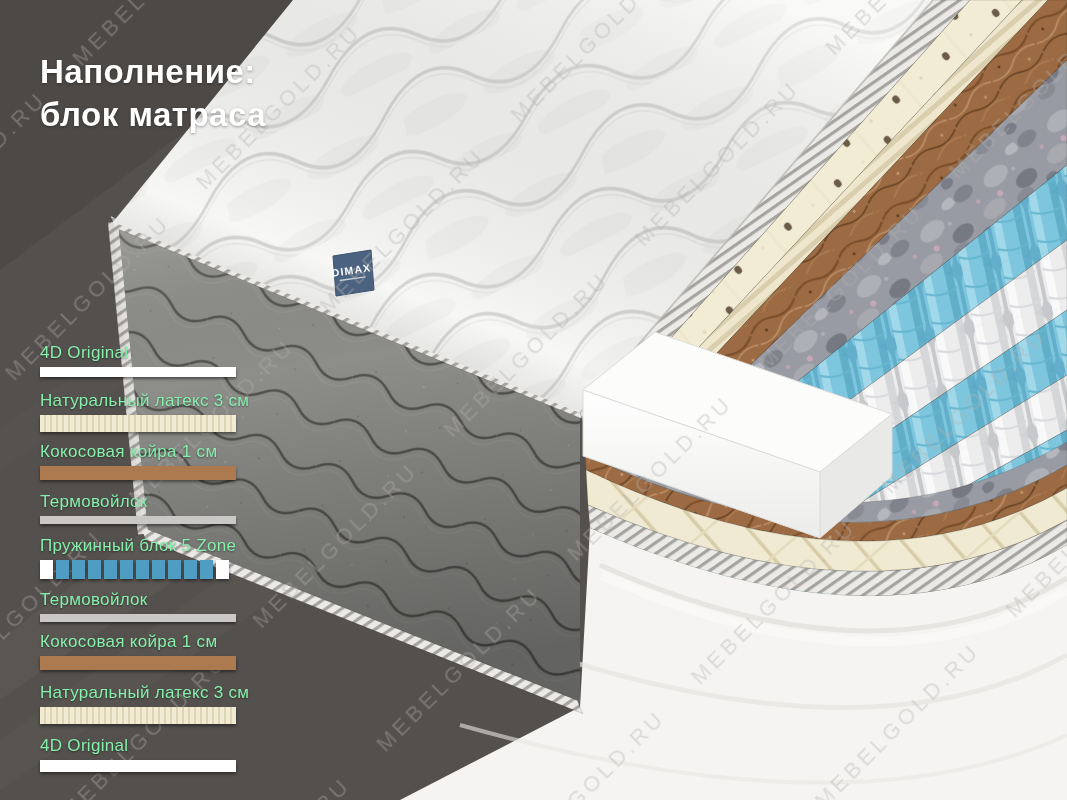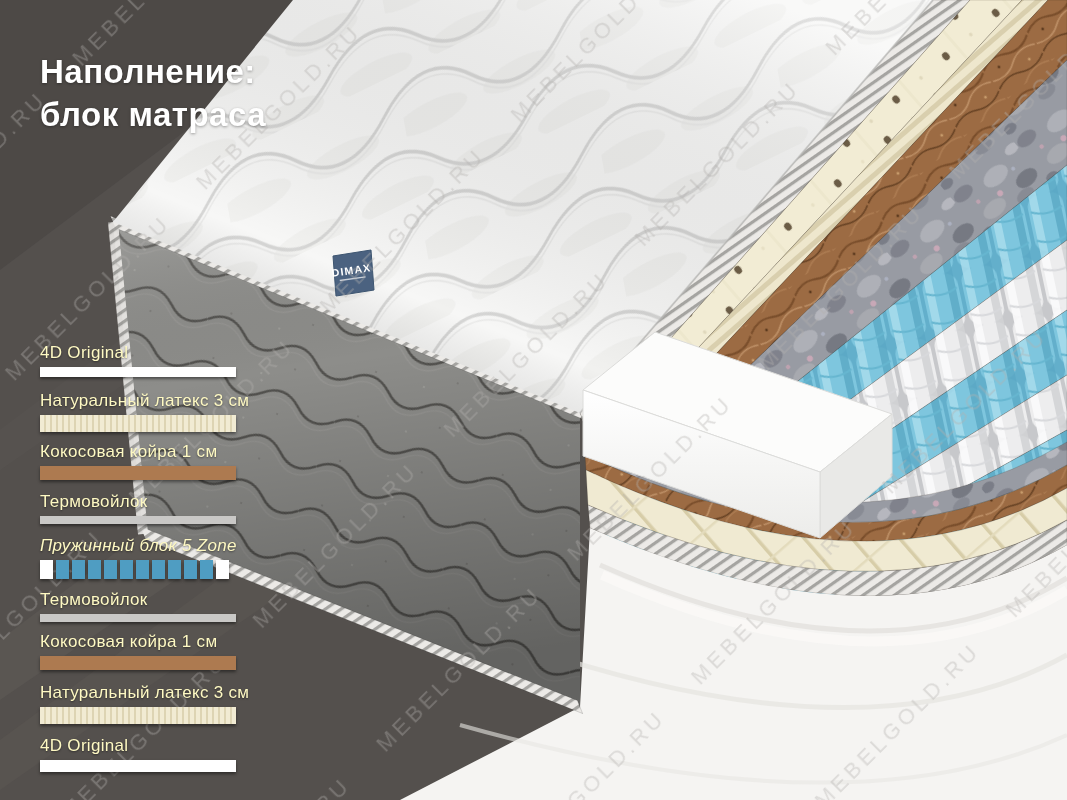--- a/index.html
+++ b/index.html
@@ -3,21 +3,21 @@
 <meta charset="utf-8">
 <style>
   html,body{margin:0;padding:0;background:#222;}
   #stage{position:relative;width:1067px;height:800px;overflow:hidden;
          font-family:"Liberation Sans","DejaVu Sans",sans-serif;background:#54504d;padding-left:13px;}
   #scene{position:absolute;left:0;top:0;width:1067px;height:800px;}
   #title{position:absolute;left:40px;top:50px;color:#ffffff;font-weight:700;
          font-size:33px;line-height:43px;letter-spacing:.5px;text-shadow:0 1px 3px rgba(0,0,0,.35);}
   #labels{position:absolute;left:0;top:0;width:300px;height:800px;}
   .lrow{position:absolute;left:40px;width:230px;}
-  .lab{display:block;color:#fef9c3;font-size:17px;letter-spacing:.3px;
+  .lab{display:block;color:#86efac;font-size:17px;letter-spacing:.3px;
        text-shadow:0 1px 2px rgba(0,0,0,.45);white-space:nowrap;}
   .bar{margin-top:4px;width:196px;box-shadow:0 2px 3px rgba(0,0,0,.45);}
   .springrow{margin-top:4px;display:flex;gap:3px;}
   .springrow .cell{width:13px;height:19px;box-shadow:0 2px 3px rgba(0,0,0,.45);}
 </style>
 </head>
 <body>
 
 <div id="stage">
 
@@ -209,21 +209,21 @@
         <div class="bar" style="height: 17px; background: repeating-linear-gradient(90deg, rgb(241, 235, 211) 0px, rgb(241, 235, 211) 4px, rgb(221, 212, 179) 4px, rgb(221, 212, 179) 6px);"></div>
       </div>
       <div class="lrow" style="top: 442px;">
         <span class="lab">Кокосовая койра 1 см</span>
         <div class="bar" style="height: 14px; background: linear-gradient(rgb(173, 122, 80), rgb(173, 122, 80));"></div>
       </div>
       <div class="lrow" style="top: 492px;">
         <span class="lab">Термовойлок</span>
         <div class="bar" style="height: 8px; background: rgb(201, 200, 198);"></div>
       </div>
-      <div class="lrow" style="top: 536px; font-style: italic;">
+      <div class="lrow" style="top: 536px;">
         <span class="lab">Пружинный блок 5 Zone</span>
         <div class="springrow">
           <span class="cell" style="background: rgb(255, 255, 255);"></span>
           <span class="cell" style="background: rgb(79, 157, 194);"></span>
           <span class="cell" style="background: rgb(79, 157, 194);"></span>
           <span class="cell" style="background: rgb(79, 157, 194);"></span>
           <span class="cell" style="background: rgb(79, 157, 194);"></span>
           <span class="cell" style="background: rgb(79, 157, 194);"></span>
           <span class="cell" style="background: rgb(79, 157, 194);"></span>
           <span class="cell" style="background: rgb(79, 157, 194);"></span>

